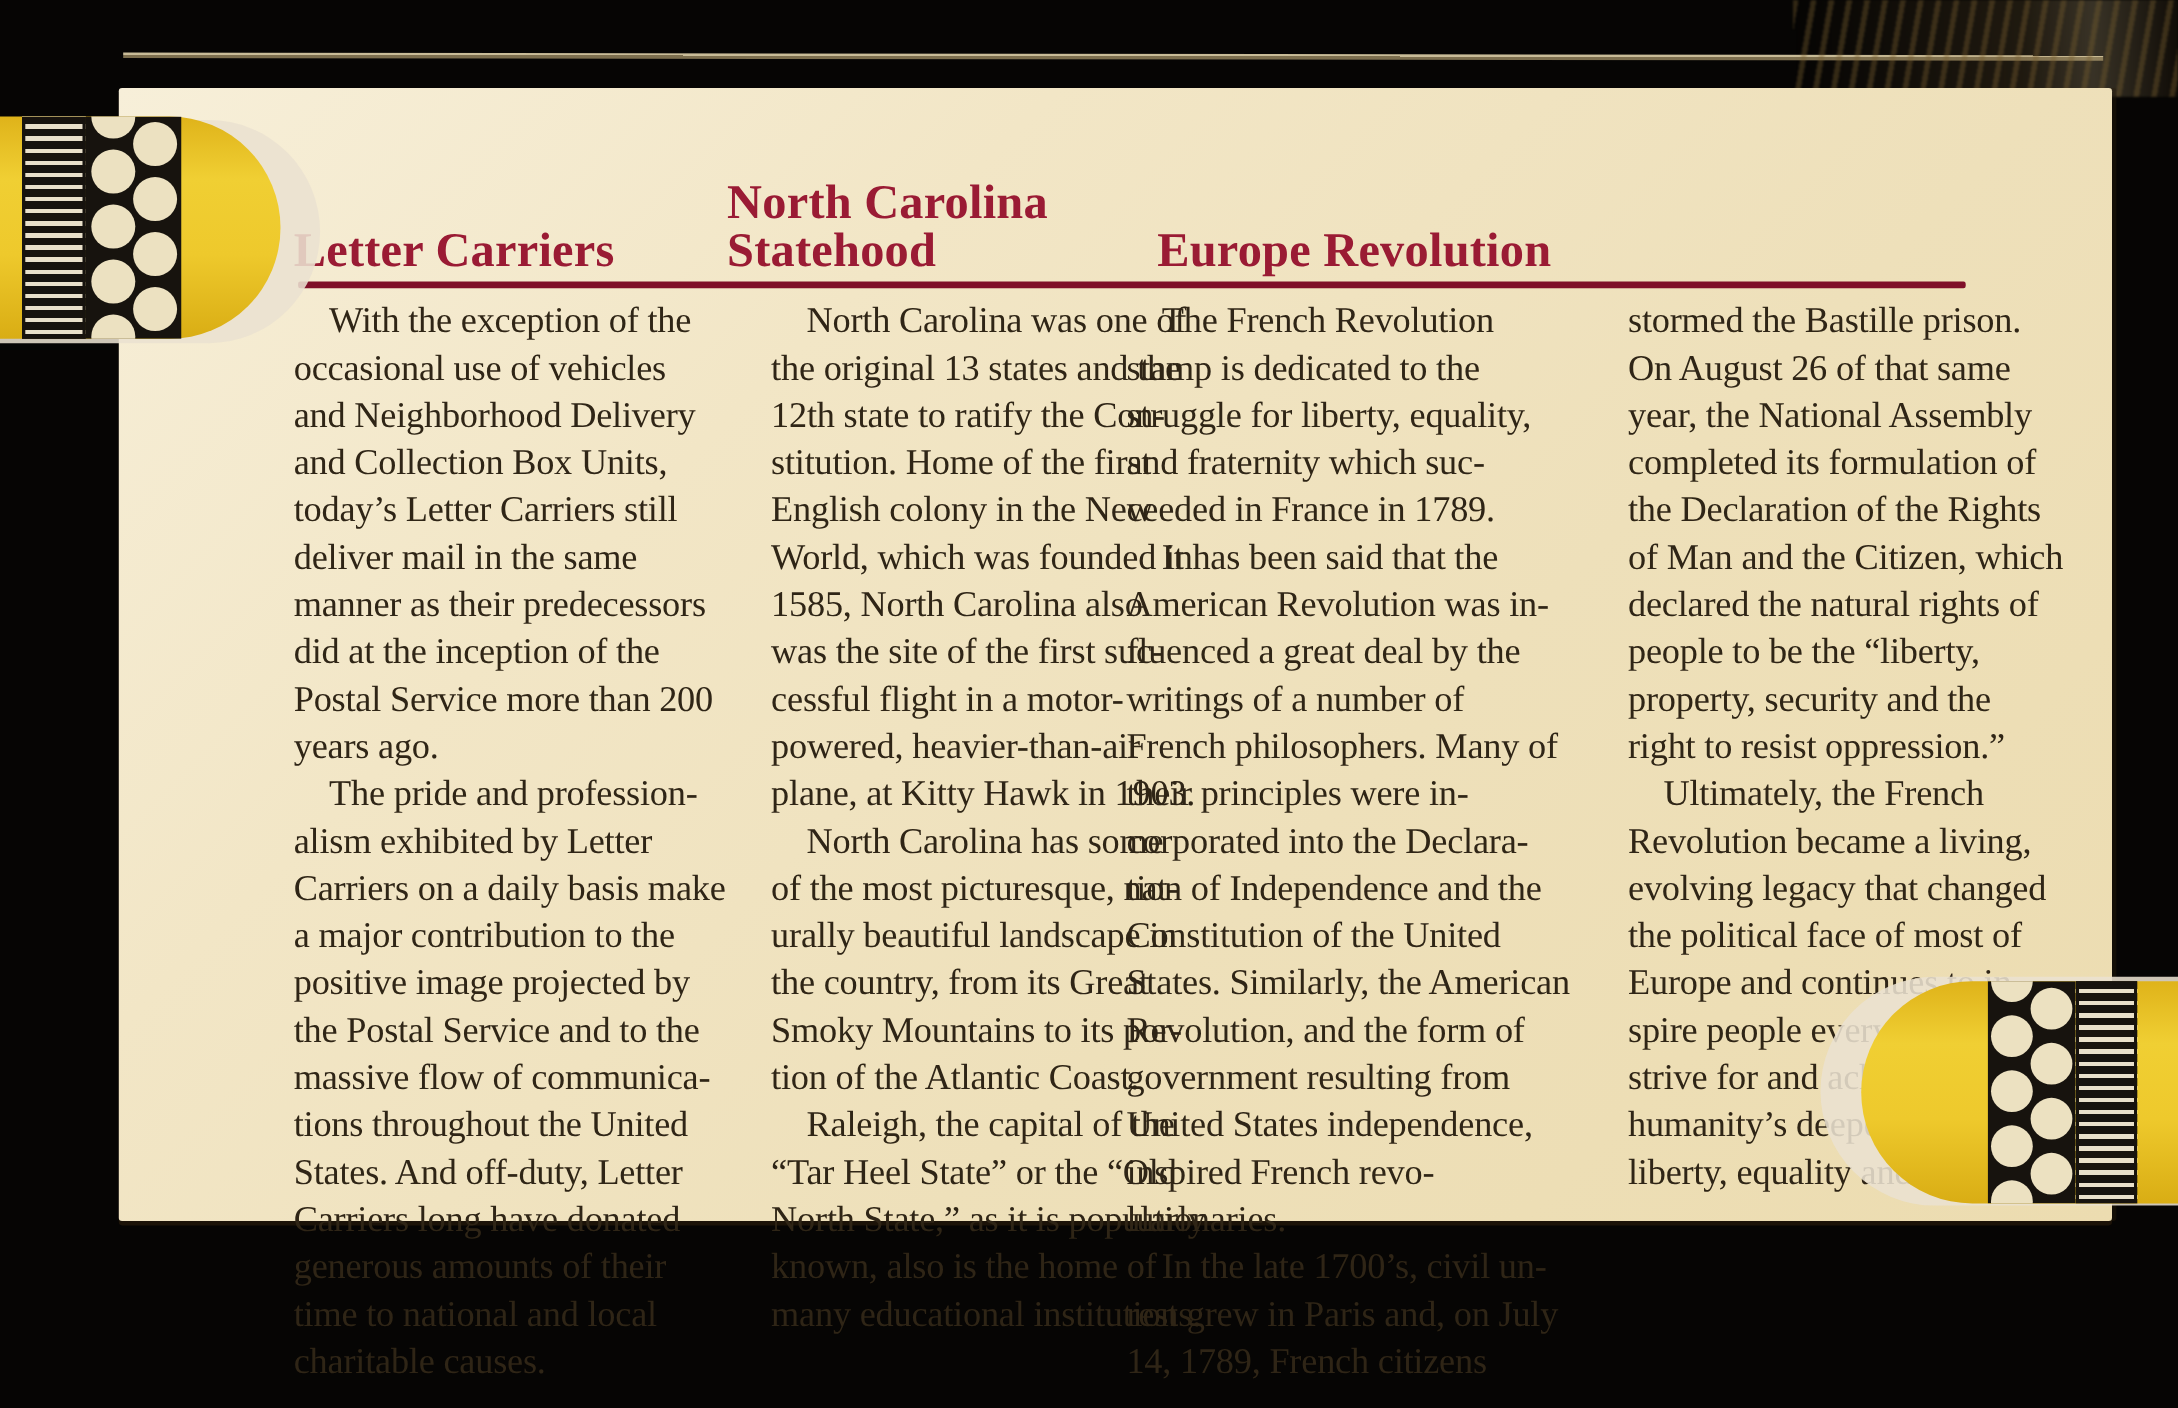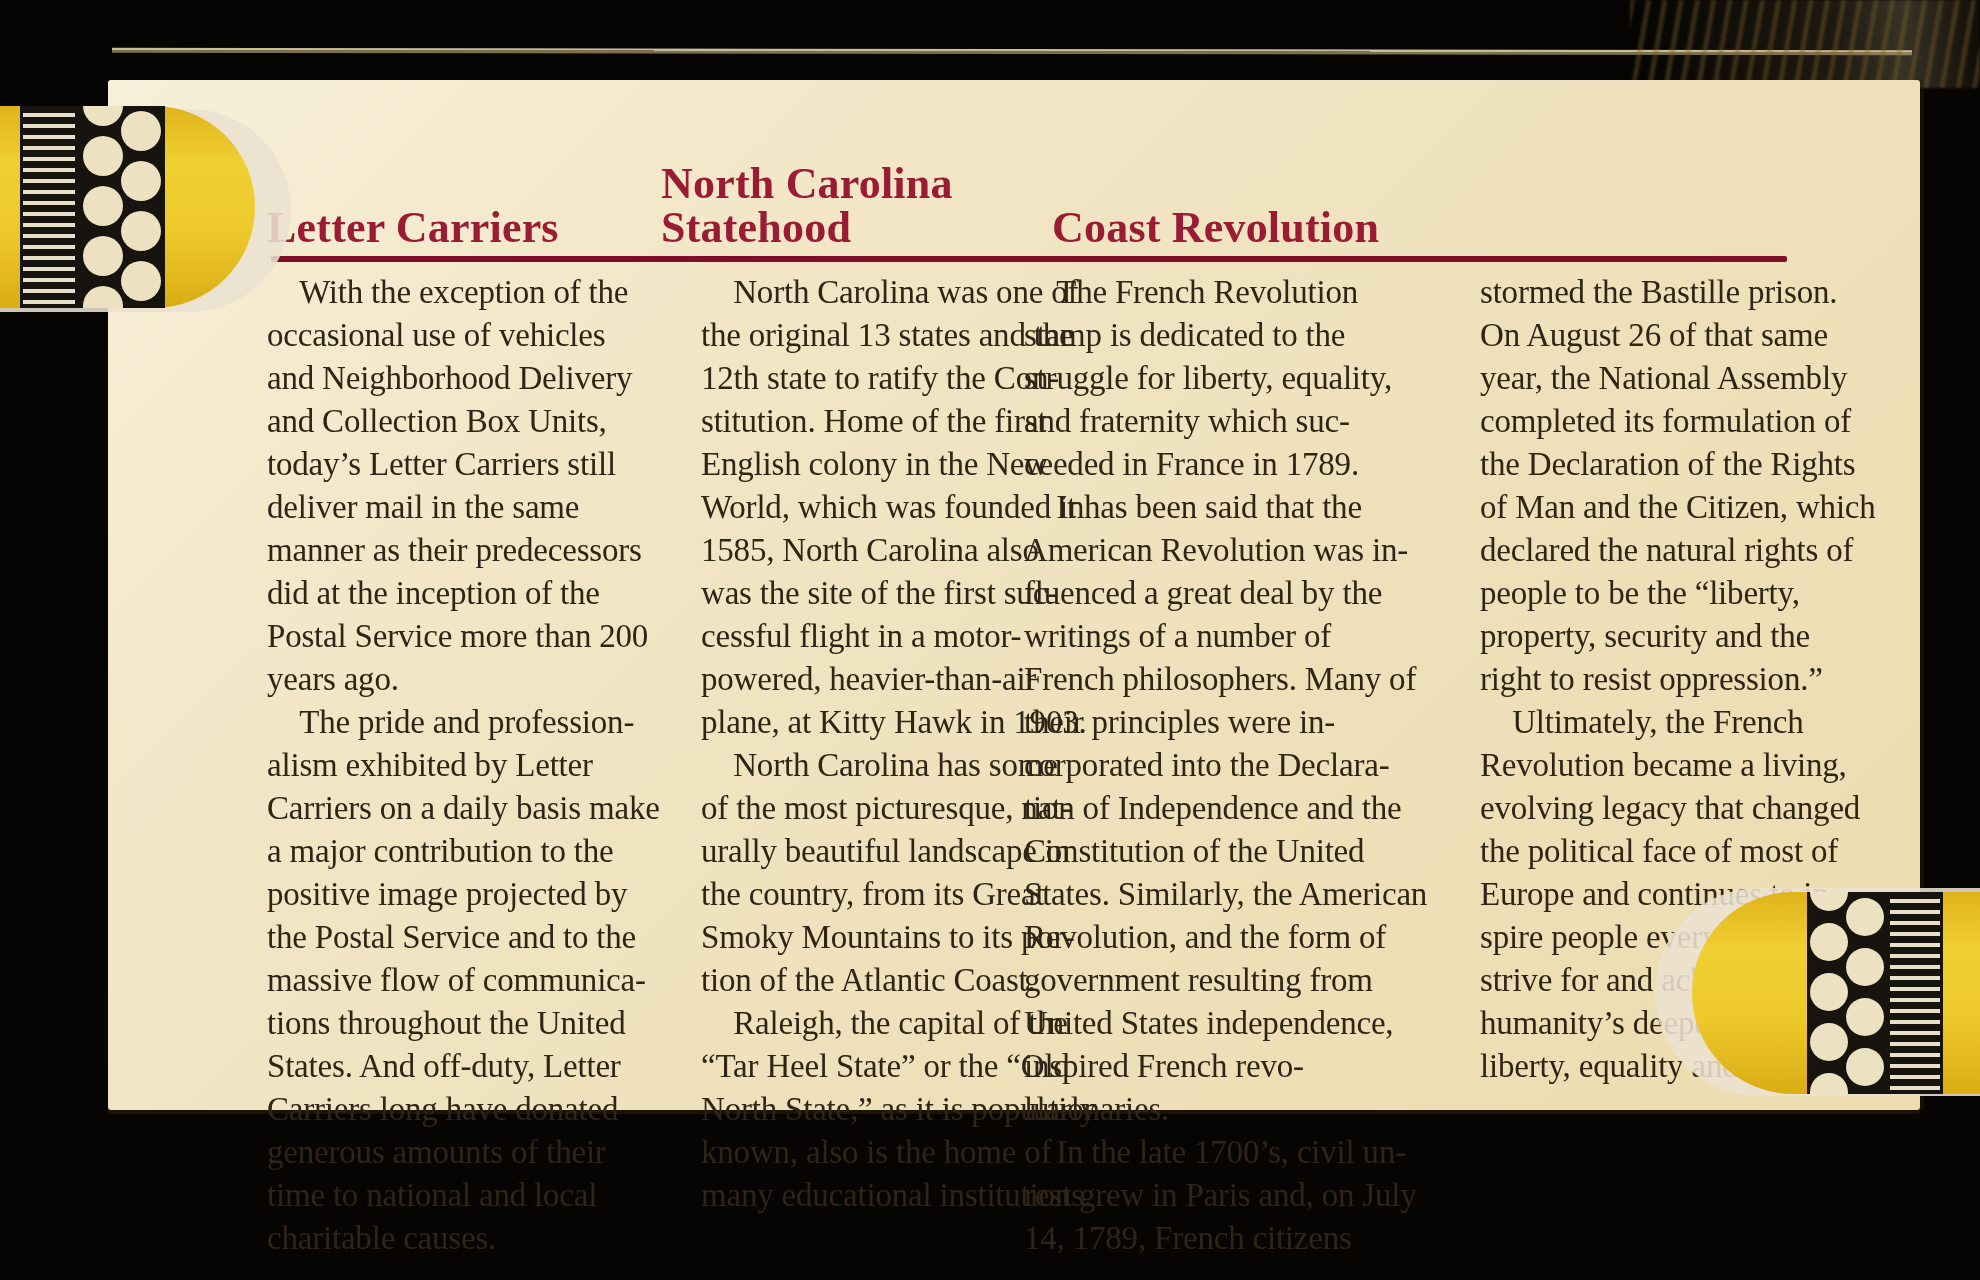--- a/index.html
+++ b/index.html
@@ -78,21 +78,21 @@
 
 <div class="stage">
 
   <div class="top-line"></div>
   <div class="glare"></div>
 
   <div class="page">
     <div class="article-title title-1">Letter Carriers</div>
     <div class="article-title title-2">North Carolina
 Statehood</div>
-    <div class="article-title title-3">Coast Revolution</div>
+    <div class="article-title title-3">Europe Revolution</div>
 
     <div class="rule"></div>
 
     <div class="col col-1">    With the exception of the
 occasional use of vehicles
 and Neighborhood Delivery
 and Collection Box Units,
 today’s Letter Carriers still
 deliver mail in the same
 manner as their predecessors

